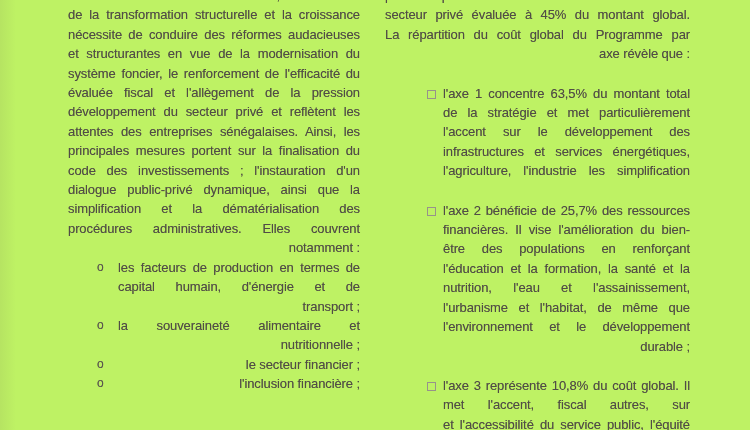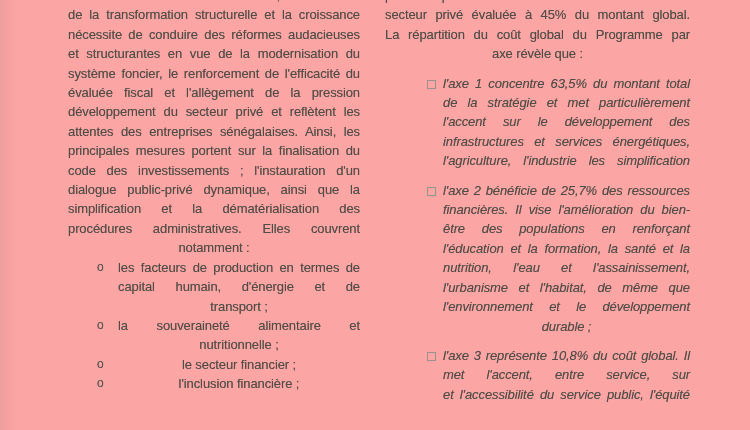--- a/index.html
+++ b/index.html
@@ -1,41 +1,41 @@
 <!DOCTYPE html>
 <html lang="fr"><head>
 <meta charset="utf-8">
 <style>
   html,body{margin:0;padding:0;}
   .page{
     position:relative;
     width:750px;height:430px;
-    background:#fca5a5;
+    background:#bef264;
     overflow:hidden;
     font-family:"Liberation Sans","DejaVu Sans",sans-serif;
     font-size:13px;
     letter-spacing:-0.1px;
     color:#514d46;
     text-shadow:0 0 0.6px rgba(81,77,70,0.55);
   }
   .edge-shade{
     position:absolute;left:0;top:0;bottom:0;width:16px;
     background:linear-gradient(to right, rgba(110,100,80,0.10), rgba(110,100,80,0));
     pointer-events:none;
   }
   .col{position:absolute;top:-14px;}
   .col-left{left:68px;width:292px;}
   .col-right{left:385px;width:305px;}
   .para{margin:0;position:relative;}
-  .para.bullet-square{padding-left:58px;margin-top:10px;font-style:italic;}
+  .para.bullet-square{padding-left:58px;margin-top:20px;}
   .para.bullet-circle{padding-left:50px;}
   .line{
     line-height:19.4px;
     white-space:nowrap;
-    text-align:center;
+    text-align:right;
   }
   .line.just{
     text-align:justify;
     text-align-last:justify;
   }
   .marker{position:absolute;color:#5a564f;}
   .marker.square{
     left:42px;top:6px;width:7px;height:7px;
     border:1.4px solid #97938a;
     background:transparent;
@@ -109,17 +109,17 @@
         <div class="line just">être des populations en renforçant</div>
         <div class="line just">l'éducation et la formation, la santé et la</div>
         <div class="line just">nutrition, l'eau et l'assainissement,</div>
         <div class="line just">l'urbanisme et l'habitat, de même que</div>
         <div class="line just">l'environnement et le développement</div>
         <div class="line">durable ;</div>
       </div>
       <div class="para bullet-square">
         <span class="marker square"></span>
         <div class="line just">l'axe 3 représente 10,8% du coût global. Il</div>
-        <div class="line just">met l'accent, entre service, sur</div>
+        <div class="line just">met l'accent, fiscal autres, sur</div>
         <div class="line just">et l'accessibilité du service public, l'équité</div>
       </div>
     </div>
 </div>
 
 </body></html>

